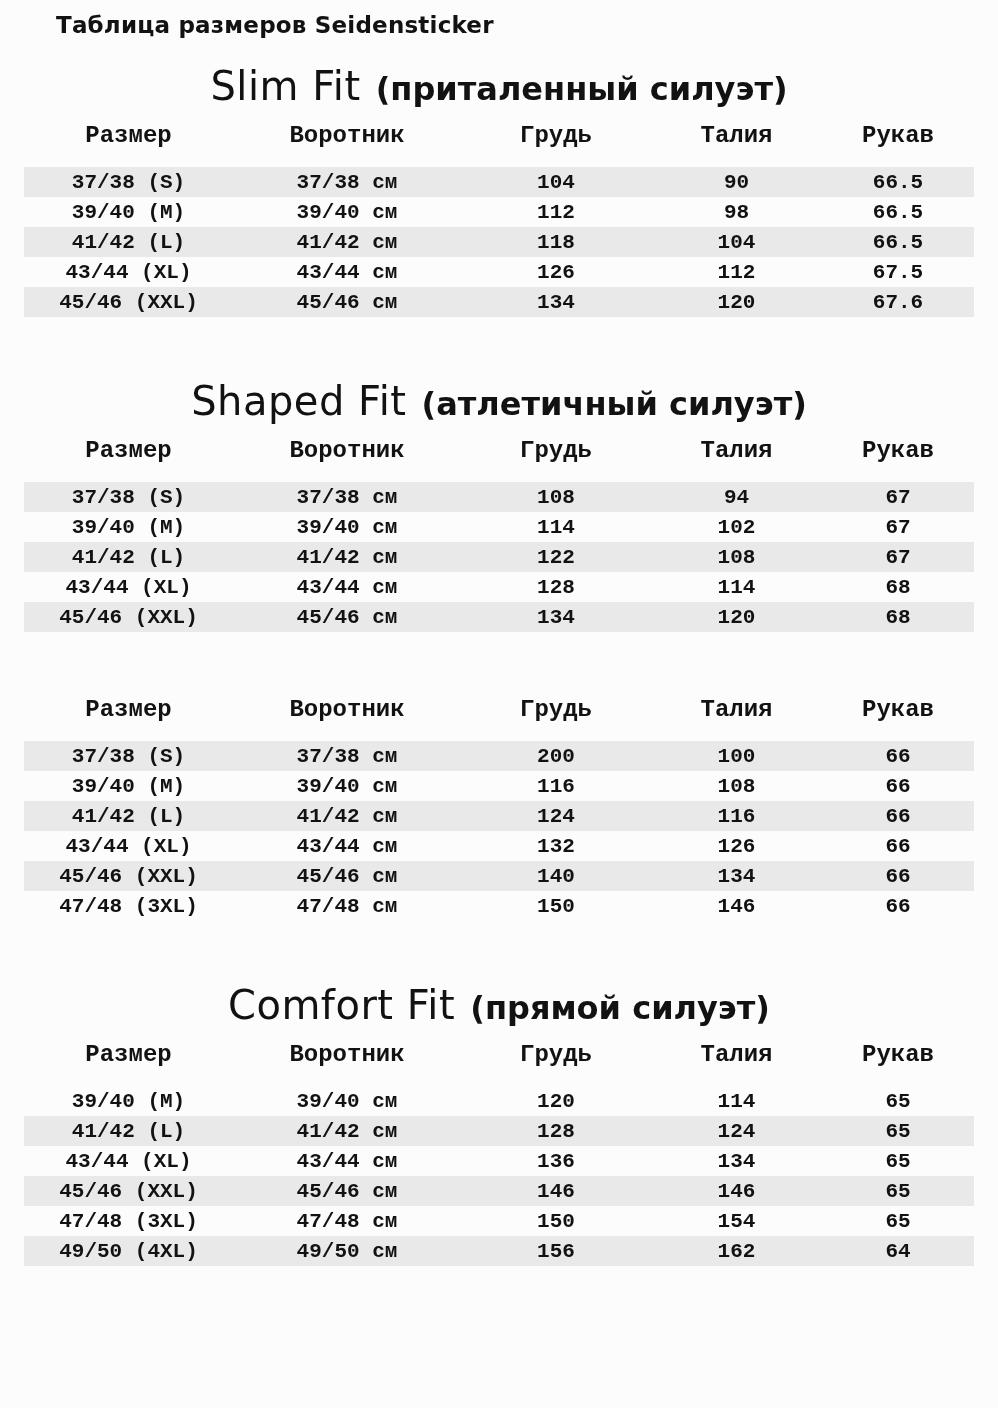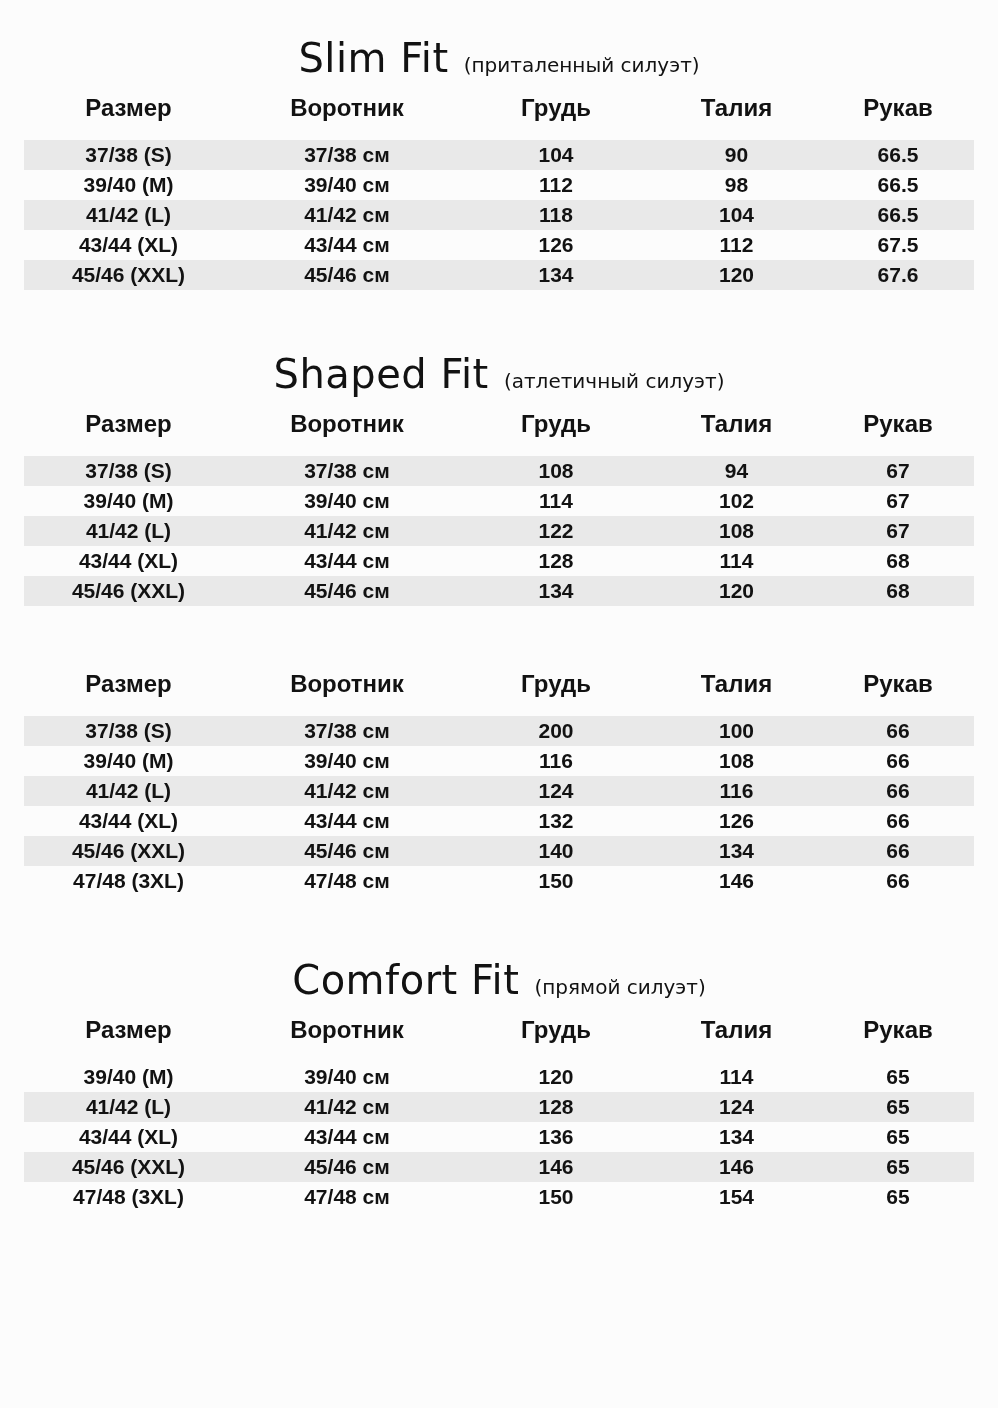--- a/index.html
+++ b/index.html
@@ -35,29 +35,29 @@
     font-family: "DejaVu Sans", "Liberation Sans", sans-serif;
     line-height: 1.2;
     white-space: nowrap;
   }
   .fit-name {
     font-size: 40px;
     font-weight: 500;
     letter-spacing: 0.5px;
   }
   .fit-subtitle {
-    font-size: 20px;
-    font-weight: 400;
+    font-size: 32px;
+    font-weight: 700;
     margin-left: 10px;
   }
   table.size-table {
     width: 100%;
     border-collapse: collapse;
     margin-top: 8px;
-    font-family: Liberation Sans, sans-serif;
+    font-family: Liberation Mono, monospace;
   }
   table.size-table th {
     font-size: 24px;
     font-weight: bold;
     text-align: center;
     padding: 4px 0 18px 0;
     height: 34px;
   }
   table.size-table td {
     font-size: 21px;
@@ -71,20 +71,21 @@
   table.size-table th:nth-child(2), table.size-table td:nth-child(2) { width: 24%; }
   table.size-table th:nth-child(3), table.size-table td:nth-child(3) { width: 20%; }
   table.size-table th:nth-child(4), table.size-table td:nth-child(4) { width: 18%; }
   table.size-table th:nth-child(5), table.size-table td:nth-child(5) { width: 16%; }
 </style>
 </head>
 <body>
 
 <div class="page">
 
+  <h1 class="page-title">Таблица размеров Seidensticker</h1>
 
   <section class="fit-section">
     <div class="fit-heading">
       <span class="fit-name">Slim Fit</span>
       <span class="fit-subtitle">(приталенный силуэт)</span>
     </div>
     <table class="size-table">
       <thead>
           <tr>
             <th>Размер</th>
@@ -291,17 +292,24 @@
             <td>146</td>
             <td>65</td>
           </tr>
           <tr>
             <td>47/48 (3XL)</td>
             <td>47/48 см</td>
             <td>150</td>
             <td>154</td>
             <td>65</td>
           </tr>
+          <tr class="shaded">
+            <td>49/50 (4XL)</td>
+            <td>49/50 см</td>
+            <td>156</td>
+            <td>162</td>
+            <td>64</td>
+          </tr>
         </tbody>
     </table>
   </section>
 
 </div>
 
 </body></html>

